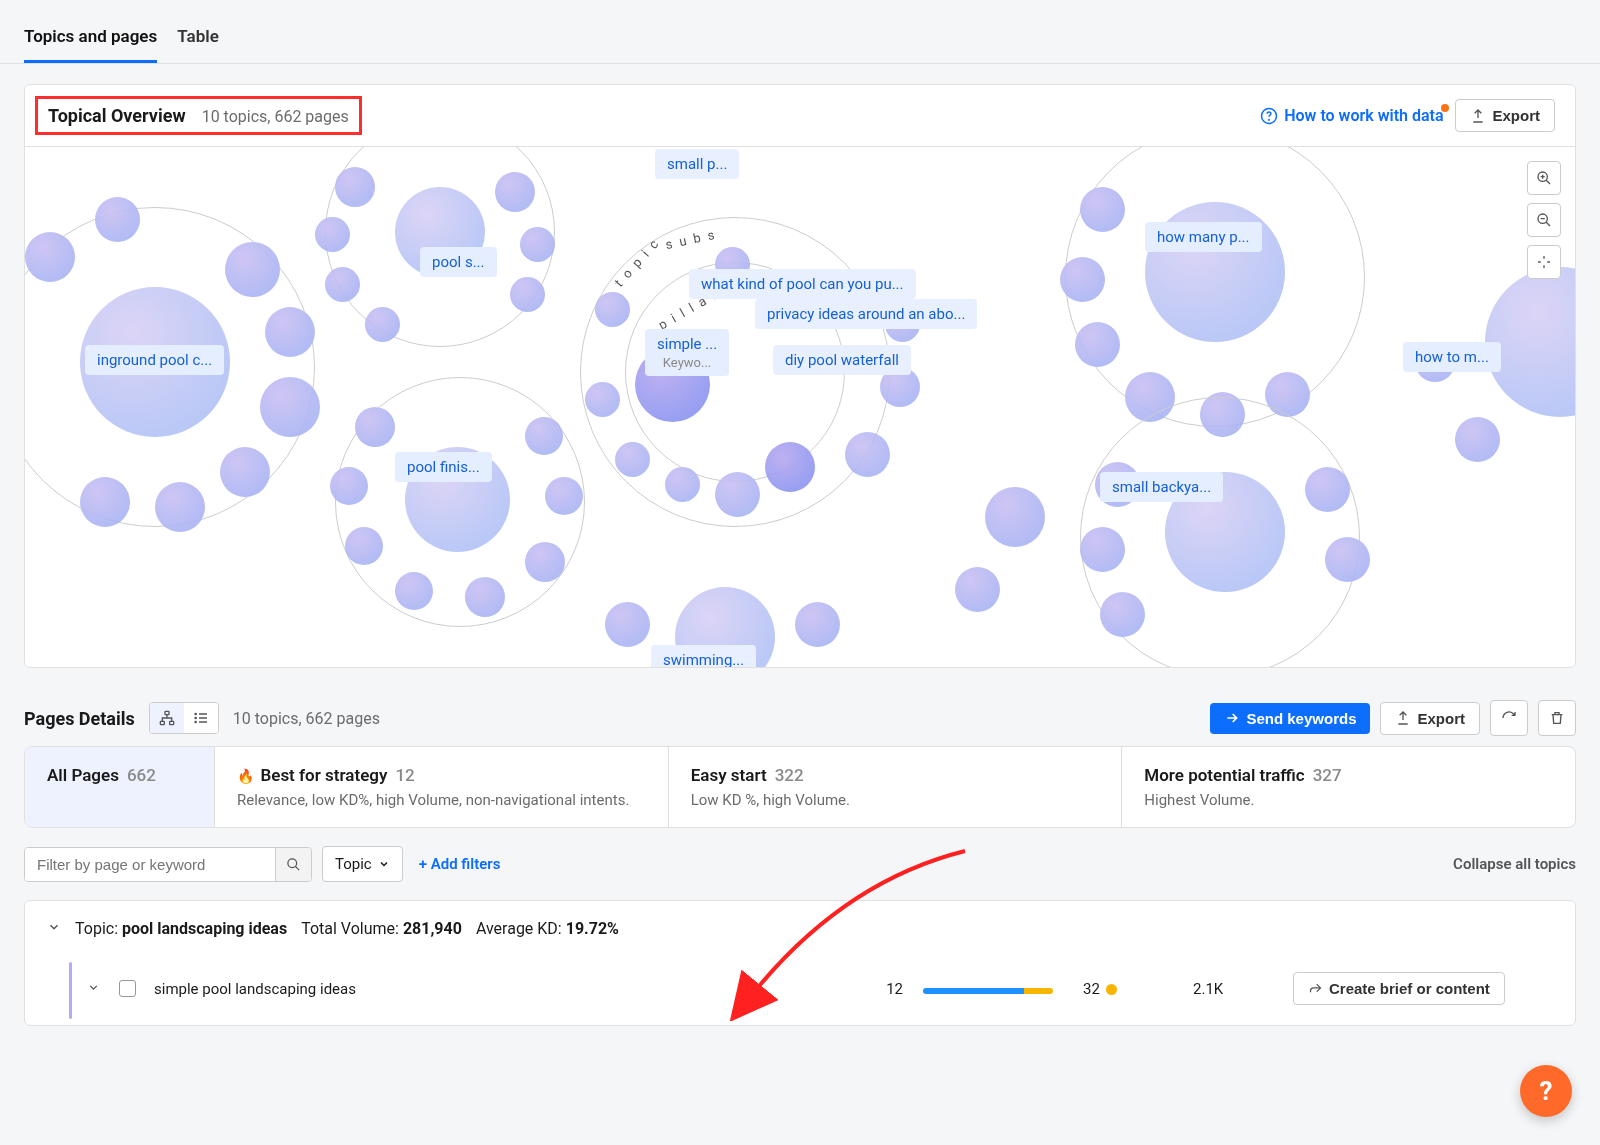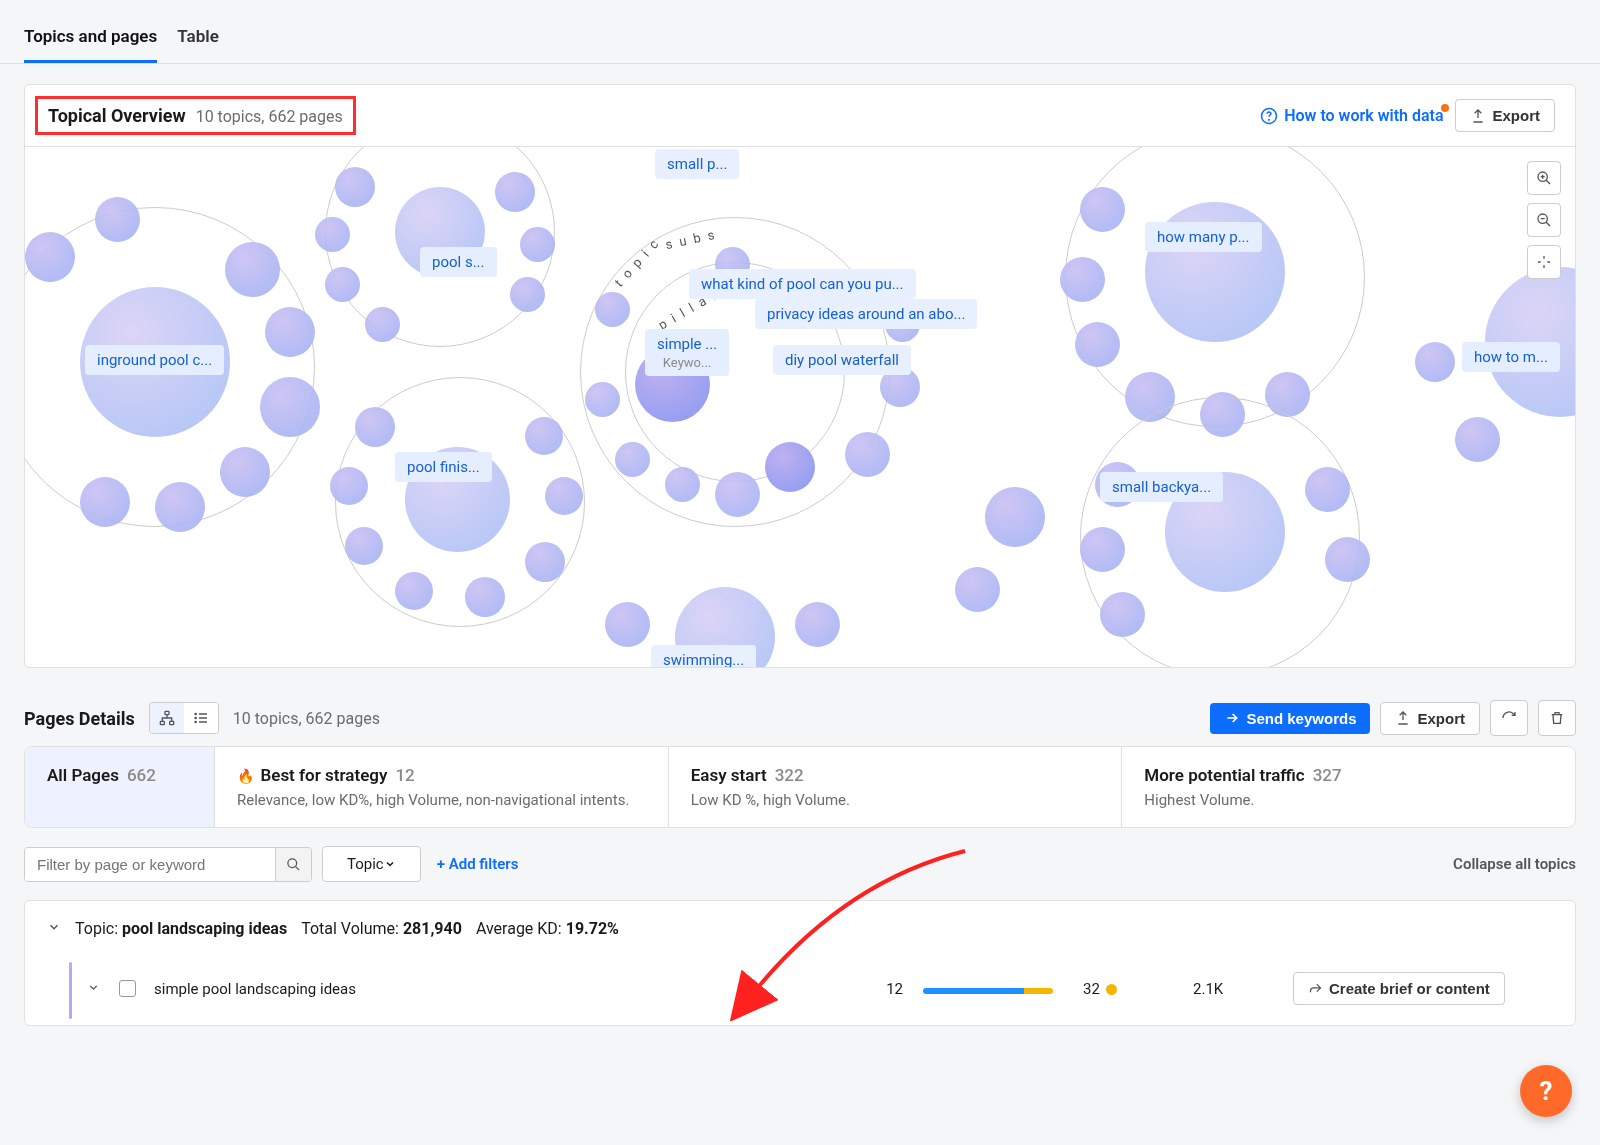--- a/index.html
+++ b/index.html
@@ -9,21 +9,21 @@
 
 .tabs { display: flex; gap: 20px; padding: 0 24px; border-bottom: 1px solid #e0e0e0; background: #f5f6f8; }
 .tab { padding: 14px 0; font-size: 17px; font-weight: 600; color: #333; cursor: pointer; border-bottom: 3px solid transparent; }
 .tab.active { color: #111; border-bottom-color: #0d6efd; }
 
 
 .card { background: #fff; border: 1px solid #e0e0e0; border-radius: 6px; margin: 20px 24px; }
 
 
 .overview-header { display: flex; align-items: center; justify-content: space-between; padding: 14px 20px; border-bottom: 1px solid #e0e0e0; }
-.overview-left { display: flex; align-items: baseline; gap: 10px; }
+.overview-left { display: flex; align-items: baseline; gap: 16px; }
 .overview-title { font-size: 18px; font-weight: 700; }
 .overview-sub { color: #6c6c6c; font-size: 16px; }
 .overview-right { display: flex; align-items: center; gap: 12px; }
 .link { color: #0d6efd; font-weight: 600; cursor: pointer; display: inline-flex; align-items: center; gap: 6px; position: relative; font-size: 16px;}
 .dot-badge { width: 8px; height: 8px; background: #f97316; border-radius: 50%; position: absolute; top: -2px; right: -6px; }
 .btn { display: inline-flex; align-items: center; gap: 6px; background: #fff; border: 1px solid #ccc; border-radius: 4px; padding: 7px 14px; font-size: 15px; font-weight: 600; color: #333; cursor: pointer; }
 .btn svg { flex-shrink: 0; }
 
 .redbox { border: 3px solid #ff2d2d; }
 
@@ -63,21 +63,21 @@
 .ftab-count { color: #8a8a8a; font-size: 17px; font-weight: 500; margin-left: 8px; }
 .ftab-desc { color: #6c6c6c; margin-top: 6px; font-size: 15px; }
 .fire { color: #f97316; margin-right: 6px; }
 
 
 .frow { display: flex; align-items: center; justify-content: space-between; padding: 18px 24px 12px 24px; }
 .frow-left { display: flex; align-items: center; gap: 10px; flex-wrap: wrap; }
 .input-combo { display: inline-flex; border: 1px solid #ccc; border-radius: 4px; overflow: hidden; }
 .input-combo input { border: none; padding: 8px 12px; font-size: 15px; width: 250px; outline: none; }
 .input-combo .srch { width: 36px; background: #f3f3f3; border-left: 1px solid #ccc; display: flex; align-items: center; justify-content: center; color:#555; }
-.dropdown { display: inline-flex; align-items: center; border: 1px solid #ccc; border-radius: 4px; padding: 8px 24px; font-size: 15px; cursor: pointer; background:#fff;}
+.dropdown { display: inline-flex; align-items: center; gap: 6px; border: 1px solid #ccc; border-radius: 4px; padding: 8px 12px; font-size: 15px; cursor: pointer; background:#fff;}
 .addf { color: #0d6efd; font-weight: 600; cursor: pointer; font-size: 15px; margin-left: 6px;}
 .collapse-link { color: #555; font-weight: 600; cursor: pointer; font-size: 15px;}
 
 
 .topic-card { background: #fff; border: 1px solid #e0e0e0; border-radius: 6px; margin: 6px 24px 24px 24px; }
 .topic-head { display: flex; align-items: center; gap: 14px; padding: 18px 22px; font-size: 16px; }
 .chev { cursor: pointer; color:#555; }
 .topic-head b { font-weight: 700; }
 .thead-row { display: flex; padding: 12px 22px 12px 58px; color: #6c6c6c; font-size: 15px; border-top: 1px solid #eee; }
 .col-pillar { flex: 1 1 auto; }
@@ -224,21 +224,21 @@
       <div class="bubble alt" style="left:1035px; top:110px; width:45px; height:45px;"></div>
       <div class="bubble alt" style="left:1050px; top:175px; width:45px; height:45px;"></div>
       <div class="bubble alt" style="left:1100px; top:225px; width:50px; height:50px;"></div>
       <div class="bubble alt" style="left:1175px; top:245px; width:45px; height:45px;"></div>
       <div class="bubble alt" style="left:1240px; top:225px; width:45px; height:45px;"></div>
       <div class="chip" style="left:1120px; top:75px;">how many p...</div>
 
       <div class="bubble" style="left:1460px; top:120px; width:150px; height:150px;"></div>
       <div class="bubble alt" style="left:1430px; top:270px; width:45px; height:45px;"></div>
       <div class="bubble alt" style="left:1390px; top:195px; width:40px; height:40px;"></div>
-      <div class="chip" style="left:1437px; top:195px;">how to m...</div>
+      <div class="chip" style="left:1378px; top:195px;">how to m...</div>
 
       <div class="orbit" style="left:1055px; top:250px; width:280px; height:280px;"></div>
       <div class="bubble" style="left:1140px; top:325px; width:120px; height:120px;"></div>
       <div class="bubble alt" style="left:1070px; top:315px; width:45px; height:45px;"></div>
       <div class="bubble alt" style="left:1055px; top:380px; width:45px; height:45px;"></div>
       <div class="bubble alt" style="left:1075px; top:445px; width:45px; height:45px;"></div>
       <div class="bubble alt" style="left:1280px; top:320px; width:45px; height:45px;"></div>
       <div class="bubble alt" style="left:1300px; top:390px; width:45px; height:45px;"></div>
       <div class="chip" style="left:1075px; top:325px;">small backya...</div>
 

